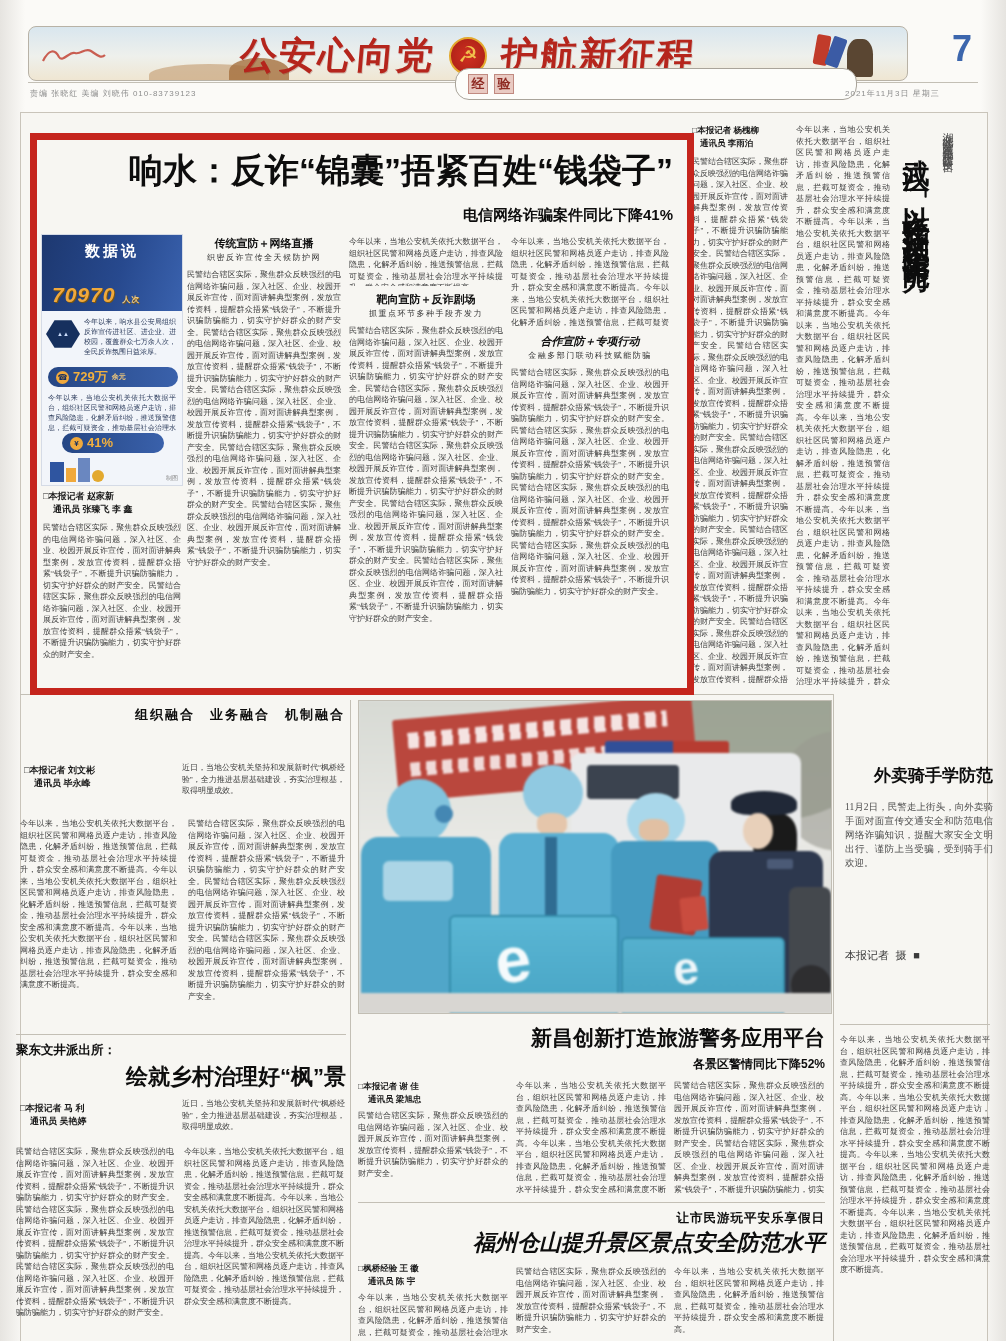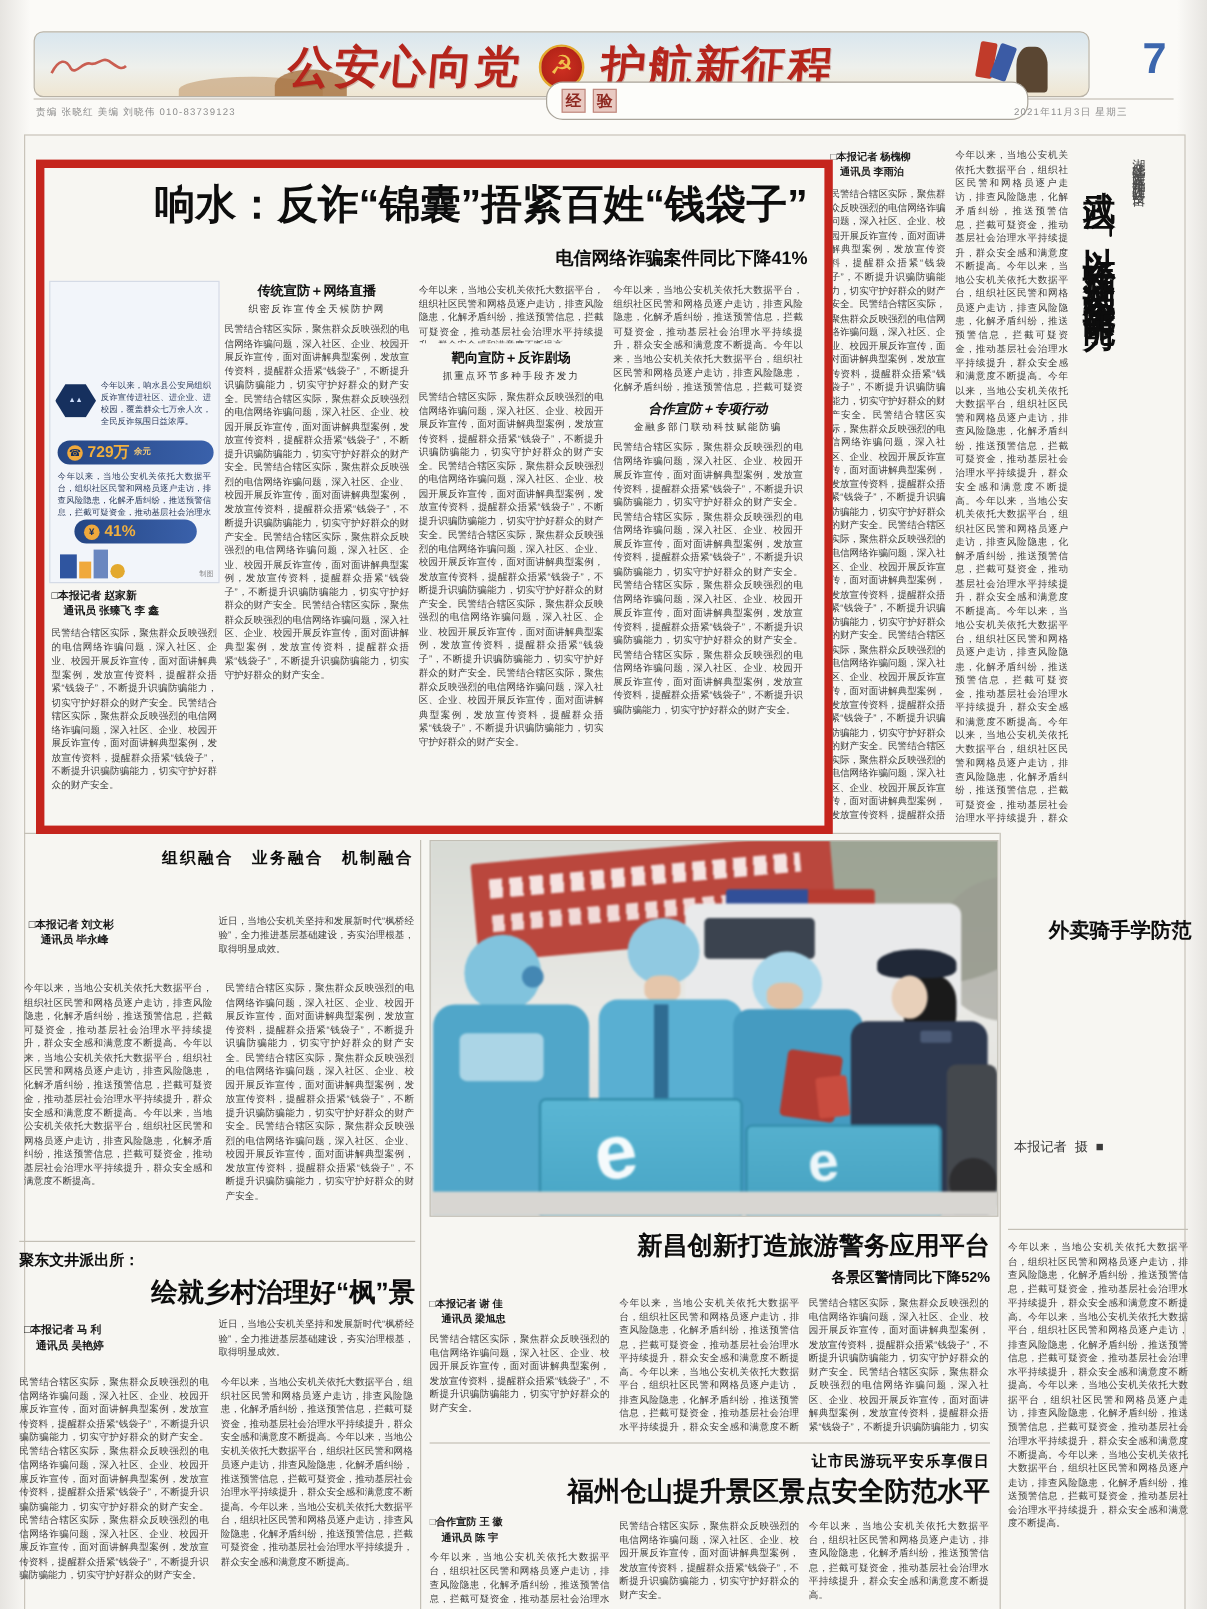--- a/index.html
+++ b/index.html
@@ -88,20 +88,27 @@
   </div>
   <div class="abs staff" style="left:845px;top:88px;">2021年11月3日 星期三</div>
 
   <div class="abs frame"></div>
 
   <div class="abs redbox">
     <div class="abs headline center" style="left:0;top:8px;width:636px;font-size:34px;letter-spacing:0;">响水：反诈“锦囊”捂紧百姓“钱袋子”</div>
     <div class="abs headline center" style="left:0;top:66px;width:636px;font-size:15px;">电信网络诈骗案件同比下降41%</div>
 
     <div class="abs info" style="left:4px;top:94px;width:140px;height:250px;">
+      <div class="info-top">
+        <div class="info-title">数据说</div>
+        <div class="info-big">
+          <span>70970</span>
+          <span class="info-unit">人次</span>
+        </div>
+      </div>
       <div style="position:absolute;left:4px;top:84px;" class="hexbadge">▲▲</div>
       <div class="sim abs" style="left:42px;top:82px;width:92px;height:42px;font-size:7px;line-height:10px;color:#2c3c5c;">今年以来，响水县公安局组织反诈宣传进社区、进企业、进校园，覆盖群众七万余人次，全民反诈氛围日益浓厚。</div>
       <div class="abs pill" style="left:6px;top:132px;width:114px;">
         <span class="ic">☎</span>
         <span>729万</span>
         <span style="font-size:7px;color:#f3c979;">余元</span>
       </div>
       <div class="sim abs" style="left:6px;top:158px;width:128px;height:38px;font-size:7px;line-height:10px;color:#2c3c5c;">今年以来，当地公安机关依托大数据平台，组织社区民警和网格员逐户走访，排查风险隐患，化解矛盾纠纷，推送预警信息，拦截可疑资金，推动基层社会治理水平持续提升，群众安全感和满意度不断提高。</div>
       <div class="abs pill" style="left:20px;top:198px;width:86px;">
         <span class="ic">¥</span>
@@ -206,43 +213,44 @@
         <span style="position:absolute;left:50px;top:2px;font-size:46px;font-weight:bold;color:#fff;transform:rotate(-6deg);opacity:.9;">e</span>
       </div>
 
       <div style="left:430px;top:186px;width:42px;height:126px;background:#44484e;border-radius:8px;"></div>
       <div style="left:432px;top:264px;width:40px;height:40px;background:#2e2e30;border-radius:50%;"></div>
       <div style="left:0;top:292px;width:472px;height:20px;background:#d8d6d2;"></div>
     </div>
   </div>
 
   <div class="abs headline center" style="left:845px;top:764px;width:148px;font-size:17px;">外卖骑手学防范</div>
+  <div class="sim kai abs" style="left:845px;top:800px;width:148px;height:146px;">11月2日，民警走上街头，向外卖骑手面对面宣传交通安全和防范电信网络诈骗知识，提醒大家安全文明出行、谨防上当受骗，受到骑手们欢迎。</div>
   <div class="abs" style="left:845px;top:948px;width:148px;text-align:left;font-size:11px;color:#3a3a3a;font-family:Liberation Mono, monospace;">
     <span>本报记者 摄</span>
     <span>■</span>
   </div>
   <div class="sim abs" style="left:840px;top:1034px;width:150px;height:302px;">今年以来，当地公安机关依托大数据平台，组织社区民警和网格员逐户走访，排查风险隐患，化解矛盾纠纷，推送预警信息，拦截可疑资金，推动基层社会治理水平持续提升，群众安全感和满意度不断提高。今年以来，当地公安机关依托大数据平台，组织社区民警和网格员逐户走访，排查风险隐患，化解矛盾纠纷，推送预警信息，拦截可疑资金，推动基层社会治理水平持续提升，群众安全感和满意度不断提高。今年以来，当地公安机关依托大数据平台，组织社区民警和网格员逐户走访，排查风险隐患，化解矛盾纠纷，推送预警信息，拦截可疑资金，推动基层社会治理水平持续提升，群众安全感和满意度不断提高。今年以来，当地公安机关依托大数据平台，组织社区民警和网格员逐户走访，排查风险隐患，化解矛盾纠纷，推送预警信息，拦截可疑资金，推动基层社会治理水平持续提升，群众安全感和满意度不断提高。</div>
 
   <div class="abs headline center" style="left:358px;top:1024px;width:467px;font-size:21px;">新昌创新打造旅游警务应用平台</div>
   <div class="abs headline center" style="left:358px;top:1056px;width:467px;font-size:12px;">各景区警情同比下降52%</div>
   <div class="abs" style="left:358px;top:1080px;width:150px;height:116px;">
     <div class="byline" style="font-size:8.5px;">
       <div>□本报记者 谢 佳</div>
       <div style="padding-left:10px;">通讯员 梁旭忠</div>
     </div>
     <div class="sim" style="margin-top:4px;height:84px;">民警结合辖区实际，聚焦群众反映强烈的电信网络诈骗问题，深入社区、企业、校园开展反诈宣传，面对面讲解典型案例，发放宣传资料，提醒群众捂紧“钱袋子”，不断提升识骗防骗能力，切实守护好群众的财产安全。</div>
   </div>
   <div class="sim abs" style="left:516px;top:1080px;width:150px;height:116px;">今年以来，当地公安机关依托大数据平台，组织社区民警和网格员逐户走访，排查风险隐患，化解矛盾纠纷，推送预警信息，拦截可疑资金，推动基层社会治理水平持续提升，群众安全感和满意度不断提高。今年以来，当地公安机关依托大数据平台，组织社区民警和网格员逐户走访，排查风险隐患，化解矛盾纠纷，推送预警信息，拦截可疑资金，推动基层社会治理水平持续提升，群众安全感和满意度不断提高。</div>
   <div class="sim abs" style="left:674px;top:1080px;width:150px;height:116px;">民警结合辖区实际，聚焦群众反映强烈的电信网络诈骗问题，深入社区、企业、校园开展反诈宣传，面对面讲解典型案例，发放宣传资料，提醒群众捂紧“钱袋子”，不断提升识骗防骗能力，切实守护好群众的财产安全。民警结合辖区实际，聚焦群众反映强烈的电信网络诈骗问题，深入社区、企业、校园开展反诈宣传，面对面讲解典型案例，发放宣传资料，提醒群众捂紧“钱袋子”，不断提升识骗防骗能力，切实守护好群众的财产安全。</div>
 
   <div class="abs headline center" style="left:358px;top:1210px;width:467px;font-size:12.5px;letter-spacing:1px;">让市民游玩平安乐享假日</div>
-  <div class="abs headline center" style="left:358px;top:1228px;width:467px;font-size:22px;">福州仓山提升景区景点安全防范水平</div>
+  <div class="abs headline center" style="left:358px;top:1228px;width:467px;font-size:22px;font-style:italic;">福州仓山提升景区景点安全防范水平</div>
   <div class="abs" style="left:358px;top:1262px;width:150px;height:78px;overflow:hidden;">
     <div class="byline" style="font-size:8.5px;">
-      <div>□合作宣防 王 徽</div>
+      <div>□枫桥经验 王 徽</div>
       <div style="padding-left:10px;">通讯员 陈 宇</div>
     </div>
     <div class="sim" style="margin-top:4px;height:44px;">今年以来，当地公安机关依托大数据平台，组织社区民警和网格员逐户走访，排查风险隐患，化解矛盾纠纷，推送预警信息，拦截可疑资金，推动基层社会治理水平持续提升，群众安全感和满意度不断提高。</div>
   </div>
   <div class="sim abs" style="left:516px;top:1266px;width:150px;height:72px;">民警结合辖区实际，聚焦群众反映强烈的电信网络诈骗问题，深入社区、企业、校园开展反诈宣传，面对面讲解典型案例，发放宣传资料，提醒群众捂紧“钱袋子”，不断提升识骗防骗能力，切实守护好群众的财产安全。</div>
   <div class="sim abs" style="left:674px;top:1266px;width:150px;height:72px;">今年以来，当地公安机关依托大数据平台，组织社区民警和网格员逐户走访，排查风险隐患，化解矛盾纠纷，推送预警信息，拦截可疑资金，推动基层社会治理水平持续提升，群众安全感和满意度不断提高。</div>
 
   <div class="abs headline" style="left:16px;top:1042px;font-size:12.5px;">聚东文井派出所：</div>
   <div class="abs headline center" style="left:16px;top:1062px;width:330px;font-size:22px;">绘就乡村治理好“枫”景</div>
   <div class="abs byline" style="left:20px;top:1102px;width:150px;">

